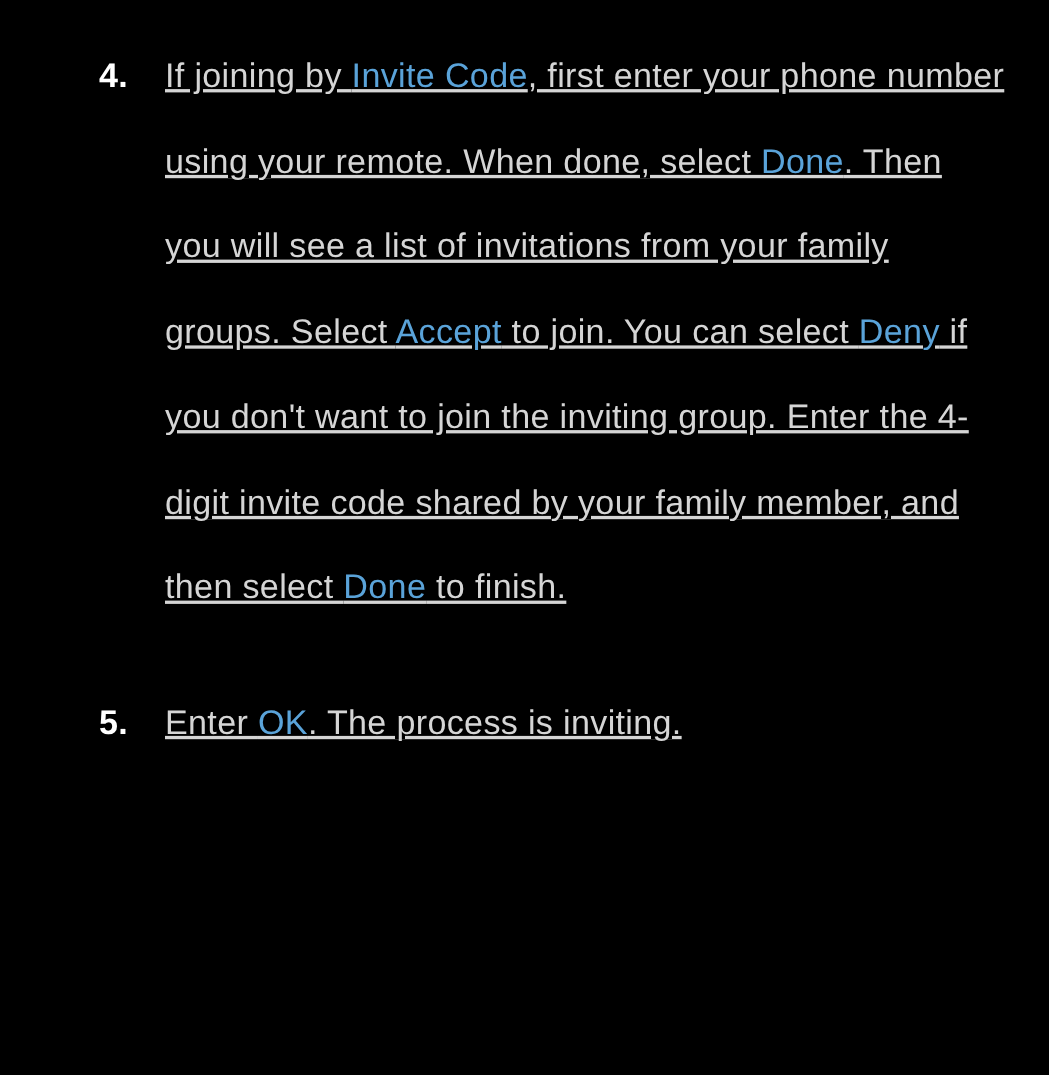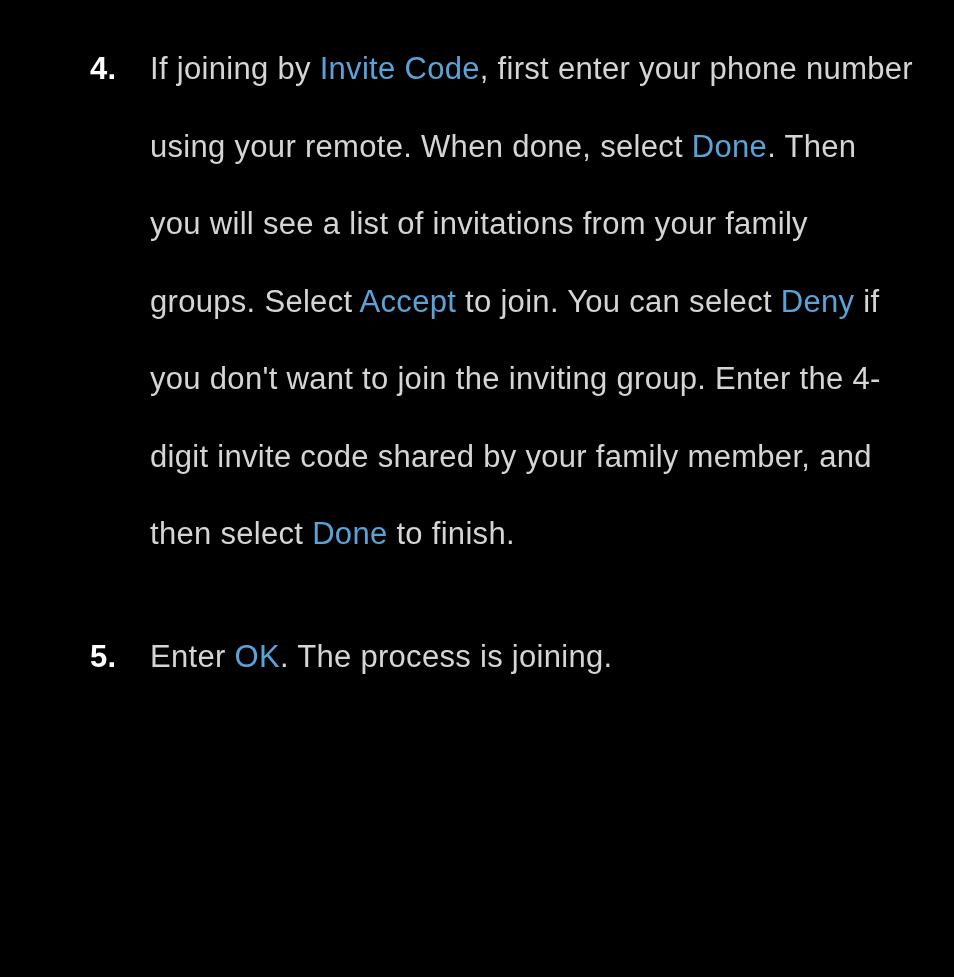--- a/index.html
+++ b/index.html
@@ -14,20 +14,21 @@
       width: 954px;
       height: 977px;
       padding: 30px 40px 30px 90px;
       font-size: 31px;
       line-height: 2.5;
       letter-spacing: 0.3px;
     }
     ol {
       list-style: none;
       counter-reset: step-counter 3;
+      text-decoration: underline;
     }
     li {
       counter-increment: step-counter;
       position: relative;
       padding-left: 60px;
       margin-bottom: 45px;
     }
     li::before {
       content: counter(step-counter) ".";
       position: absolute;
@@ -40,15 +41,15 @@
     }
   </style>
 </head>
 <body>
 
 <ol>
   <li>
     <span>If joining by </span><span class="hl">Invite Code</span><span>, first enter your phone number using your remote. When done, select </span><span class="hl">Done</span><span>. Then you will see a list of invitations from your family groups. Select </span><span class="hl">Accept</span><span> to join. You can select </span><span class="hl">Deny</span><span> if you don't want to join the inviting group. Enter the 4-digit invite code shared by your family member, and then select </span><span class="hl">Done</span><span> to finish.</span>
   </li>
   <li>
-    <span>Enter </span><span class="hl">OK</span><span>. The process is joining.</span>
+    <span>Enter </span><span class="hl">OK</span><span>. The process is inviting.</span>
   </li>
 </ol>
 
 </body></html>

